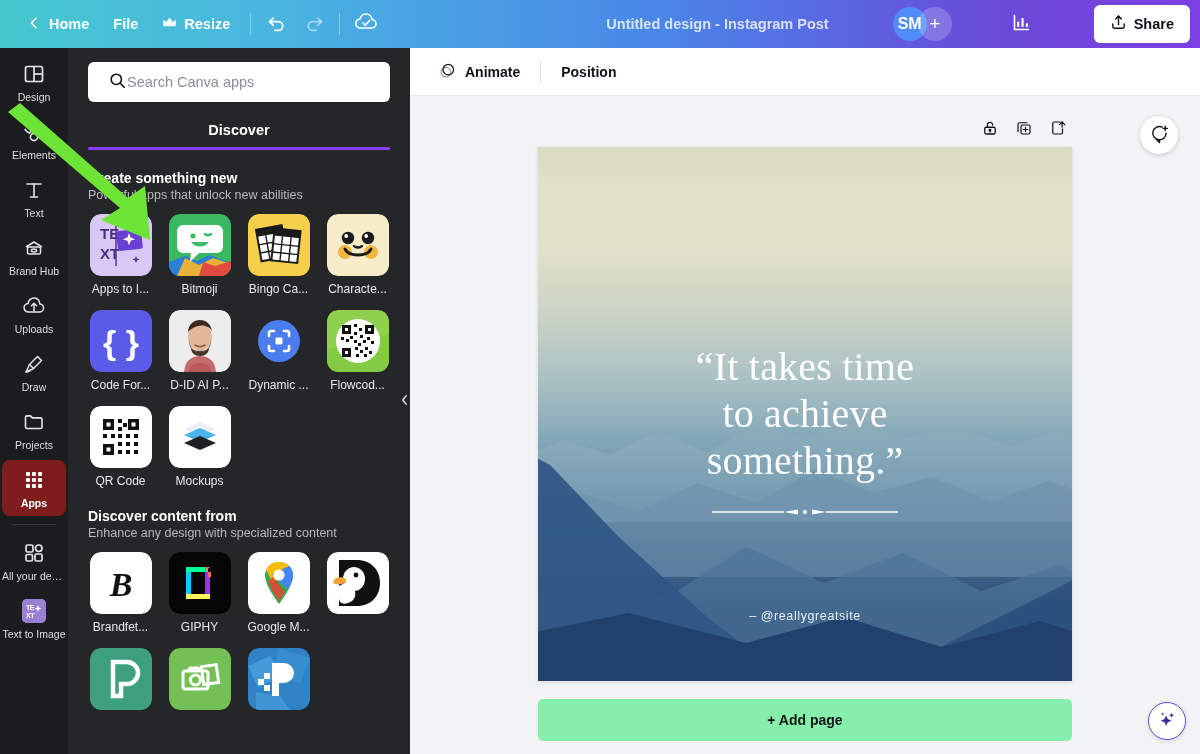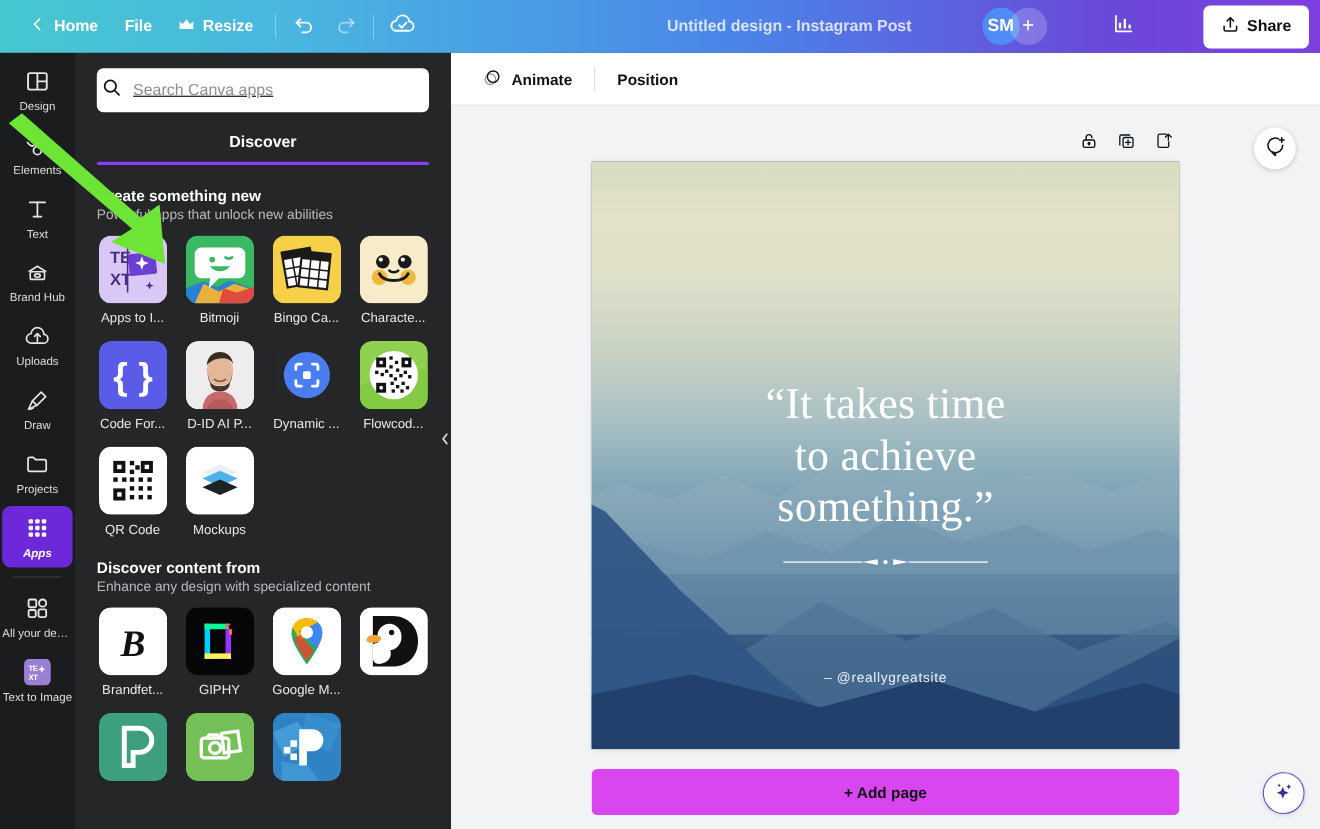--- a/index.html
+++ b/index.html
@@ -59,21 +59,21 @@
   .rail {
     width: 68px; flex: 0 0 68px; background: #1b1c1e;
     display: flex; flex-direction: column; align-items: center;
     padding-top: 6px; position: relative; overflow: hidden;
   }
   .rail-item {
     width: 64px; padding: 8px 2px 7px; border-radius: 8px;
     display: flex; flex-direction: column; align-items: center; gap: 5px;
     cursor: pointer; color: #c9cbcf; margin-bottom: 2px;
   }
-  .rail-item.active { background: #6d28d9; color: #fff; font-style: italic; }
+  .rail-item.active { background: #7f1d1d; color: #fff; }
   .rail-item.active .rail-label { font-weight: 700; color: #fff; }
   .rail-label {
     font-size: 10.5px; line-height: 12px; color: #dcdee2; text-align: center;
     max-width: 64px; overflow: hidden; text-overflow: ellipsis; white-space: nowrap;
   }
   .rail-divider { width: 44px; height: 1px; background: #3a3c40; margin: 6px 0 8px; }
   .rail-icon { width: 24px; height: 24px; display: block; }
   .tti-tile {
     width: 24px; height: 24px; border-radius: 5px;
     background: linear-gradient(135deg,#a98bdd,#8e6fd0); position: relative;
@@ -81,24 +81,23 @@
     font-size: 8px; color: #fff; font-weight: 700; letter-spacing: -.5px;
   }
 
   
   .panel {
     width: 342px; flex: 0 0 342px; background: #252627;
     display: flex; flex-direction: column; position: relative; overflow: hidden;
   }
   .search-wrap { padding: 14px 20px 10px; }
   .search-box {
-    display: flex; align-items: center; gap: 10px;
-    background: #fff; border-radius: 6px; height: 40px; padding: 0 4px;
+    display: flex; align-items: center; gap: 0;
+    background: #fff; border-radius: 6px; height: 40px; padding: 0 20px;
     cursor: text;
-    text-decoration: underline;
   }
   .search-input {
     flex: 1; border: none; outline: none; font-size: 14.5px;
     font-family: "Liberation Sans", sans-serif; color: #0d1216; background: transparent;
   }
   .search-input::placeholder { color: #8b8e93; }
   .tabs { display: flex; padding: 0 20px; position: relative; }
   .tab {
     flex: 1; text-align: center; font-size: 14.5px; color: #d3d5d9;
     padding: 10px 0 12px; cursor: pointer; position: relative;
@@ -171,21 +170,21 @@
   .divider-orn {
     margin: 18px auto 0; width: 186px; height: 8px; position: relative;
   }
   .handle {
     position: absolute; left: 0; right: 0; top: 462px; text-align: center;
     color: #e8eef6; font-size: 12.5px; letter-spacing: .6px;
     font-family: "Liberation Sans", sans-serif;
   }
   .addpage {
     position: absolute; left: 50%; transform: translateX(-50%);
-    top: 603px; width: 534px; height: 42px; background: #d946ef;
+    top: 603px; width: 534px; height: 42px; background: #86efac;
     border-radius: 5px; display: flex; align-items: center; justify-content: center;
     font-size: 14px; font-weight: 700; color: #0d1216; cursor: pointer;
   }
   .magic-fab {
     position: absolute; right: 14px; bottom: 14px;
     width: 38px; height: 38px; border-radius: 50%; background: #fff;
     border: 1.6px solid #6a4ad8;
     display: flex; align-items: center; justify-content: center; cursor: pointer;
     box-shadow: 0 1px 4px rgba(14,19,24,.14);
   }

